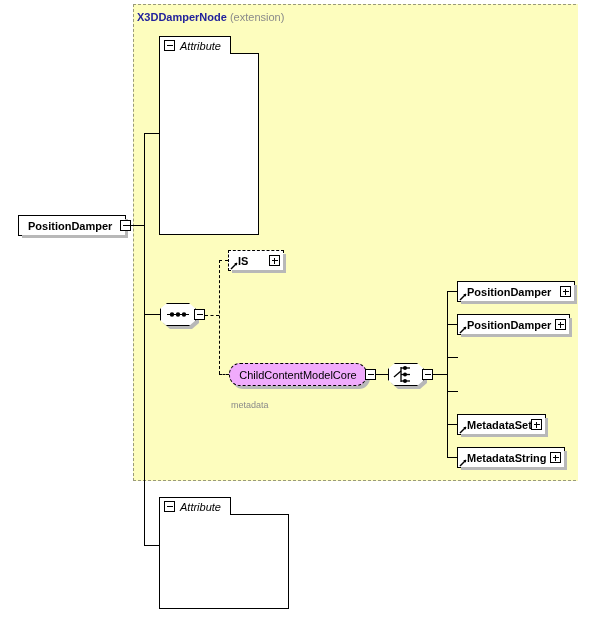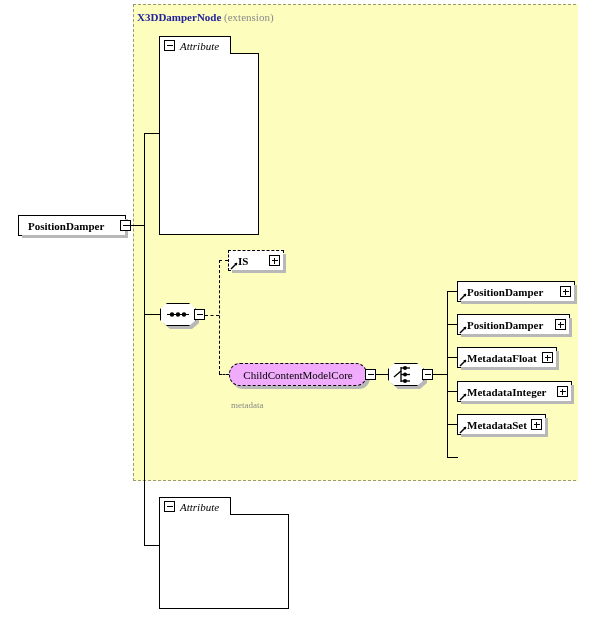--- a/index.html
+++ b/index.html
@@ -7,21 +7,20 @@
     margin: 0; padding: 0;
     background: #ffffff;
     font-family: "Liberation Sans", sans-serif;
   }
   #canvas {
     position: relative;
     width: 578px;
     height: 628px;
     background: #ffffff;
     overflow: hidden;
-    font-family: Liberation Serif, serif;
   }
 
   
   .ext-region {
     position: absolute;
     left: 133px; top: 4px;
     width: 453px; height: 477px;
     background: #fdfdbe;
     border: 1px dashed #9a9a7a;
   }
@@ -364,56 +363,45 @@
     <svg class="refarrow" viewBox="0 0 9 9">
       <path d="M1 8 L7 2" stroke="#000" stroke-width="1.4" fill="none"></path>
       <path d="M7 2 L4.2 2 L7 4.8 Z" fill="#000"></path>
     </svg>
     <span class="expander exp-inner" style="right:3px;">
       <span class="hbar"></span>
         <span class="vbar"></span>
     </span>
   </div>
 
-  <div class="node solid shadow" style="left:457px; top:347px; width:100px;">
-    <span class="lbl">MetadataFloat</span>
-    <svg class="refarrow" viewBox="0 0 9 9">
-      <path d="M1 8 L7 2" stroke="#000" stroke-width="1.4" fill="none"></path>
-      <path d="M7 2 L4.2 2 L7 4.8 Z" fill="#000"></path>
-    </svg>
-    <span class="expander exp-inner" style="right:3px;">
-      <span class="hbar"></span>
-        <span class="vbar"></span>
-    </span>
-  </div>
-
-  <div class="node solid shadow" style="left:457px; top:381px; width:115px;">
-    <span class="lbl">MetadataInteger</span>
-    <svg class="refarrow" viewBox="0 0 9 9">
-      <path d="M1 8 L7 2" stroke="#000" stroke-width="1.4" fill="none"></path>
-      <path d="M7 2 L4.2 2 L7 4.8 Z" fill="#000"></path>
-    </svg>
-    <span class="expander exp-inner" style="right:3px;">
-      <span class="hbar"></span>
-        <span class="vbar"></span>
-    </span>
-  </div>
+
 
   <div class="node solid shadow" style="left:457px; top:414px; width:89px;">
     <span class="lbl">MetadataSet</span>
     <svg class="refarrow" viewBox="0 0 9 9">
       <path d="M1 8 L7 2" stroke="#000" stroke-width="1.4" fill="none"></path>
       <path d="M7 2 L4.2 2 L7 4.8 Z" fill="#000"></path>
     </svg>
     <span class="expander exp-inner" style="right:3px;">
       <span class="hbar"></span>
         <span class="vbar"></span>
     </span>
   </div>
 
+  <div class="node solid shadow" style="left:457px; top:447px; width:108px;">
+    <span class="lbl">MetadataString</span>
+    <svg class="refarrow" viewBox="0 0 9 9">
+      <path d="M1 8 L7 2" stroke="#000" stroke-width="1.4" fill="none"></path>
+      <path d="M7 2 L4.2 2 L7 4.8 Z" fill="#000"></path>
+    </svg>
+    <span class="expander exp-inner" style="right:3px;">
+      <span class="hbar"></span>
+        <span class="vbar"></span>
+    </span>
+  </div>
 
   <div class="attr-box" style="left:159px; top:497px; width:130px; height:112px;">
     <div class="attr-tab" style="width:72px;">
       <span class="minibox">
           <i></i>
         </span>
       <span class="attr-name">Attribute</span>
     </div>
     <div class="attr-body" style="width:130px; height:95px;"></div>
   </div>

